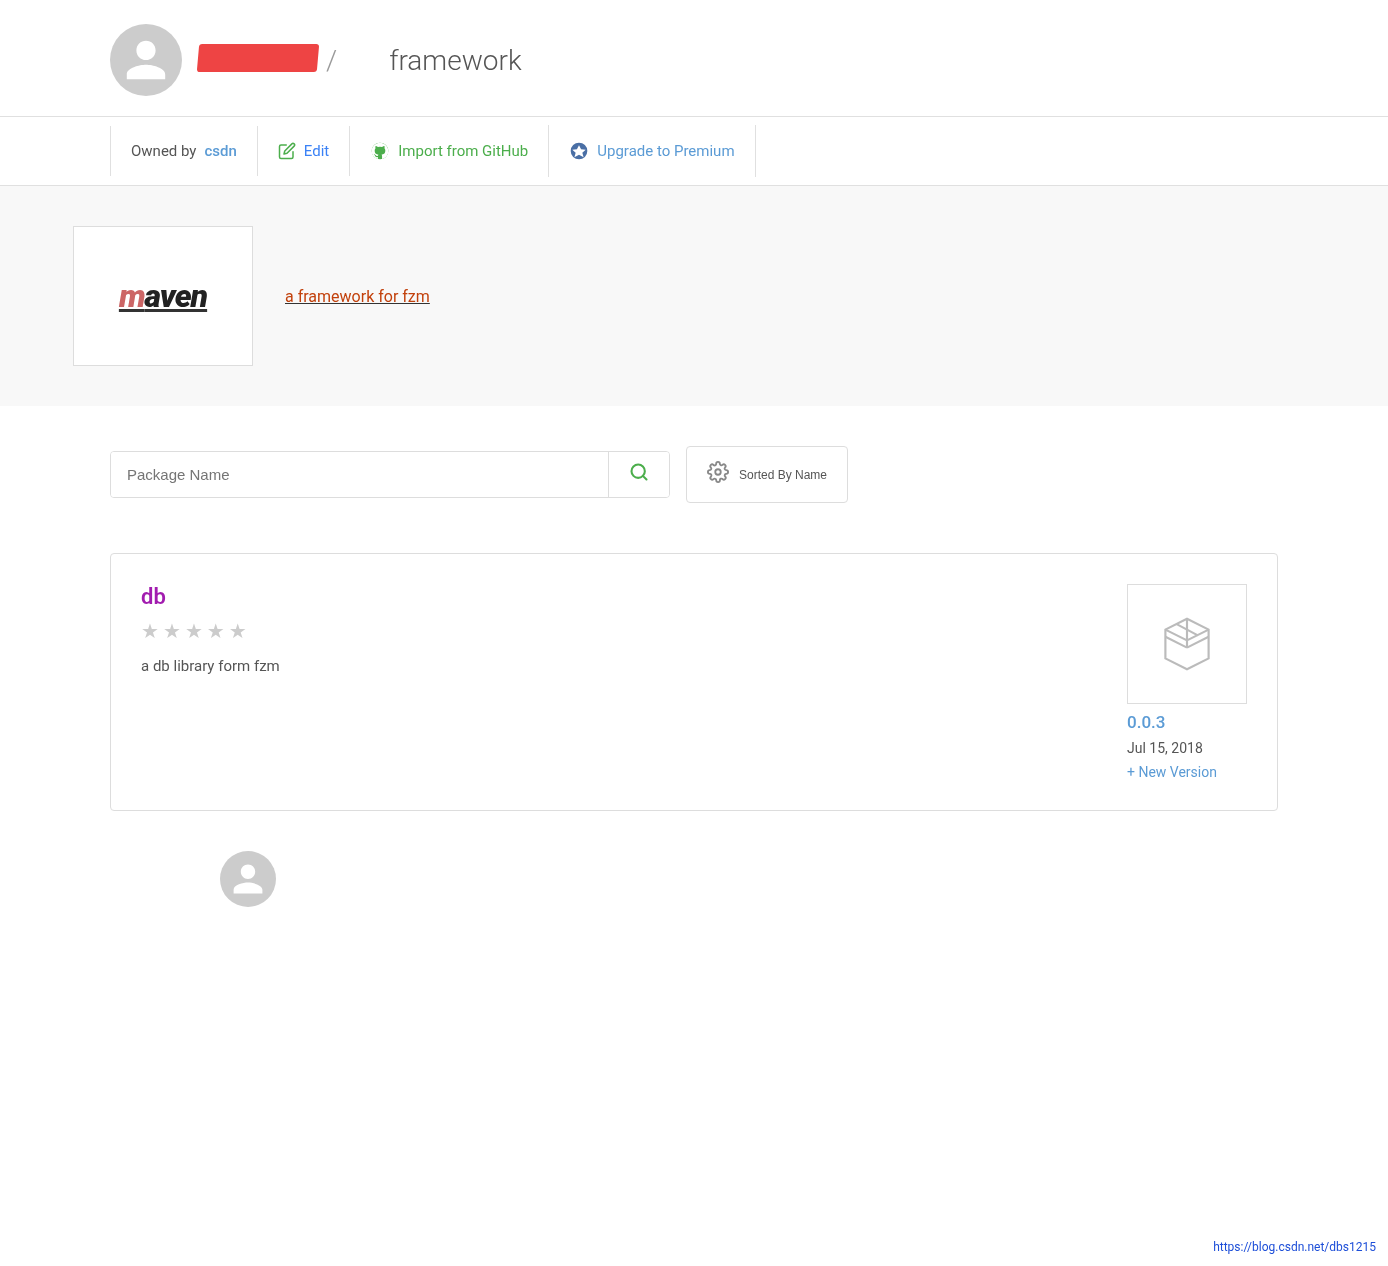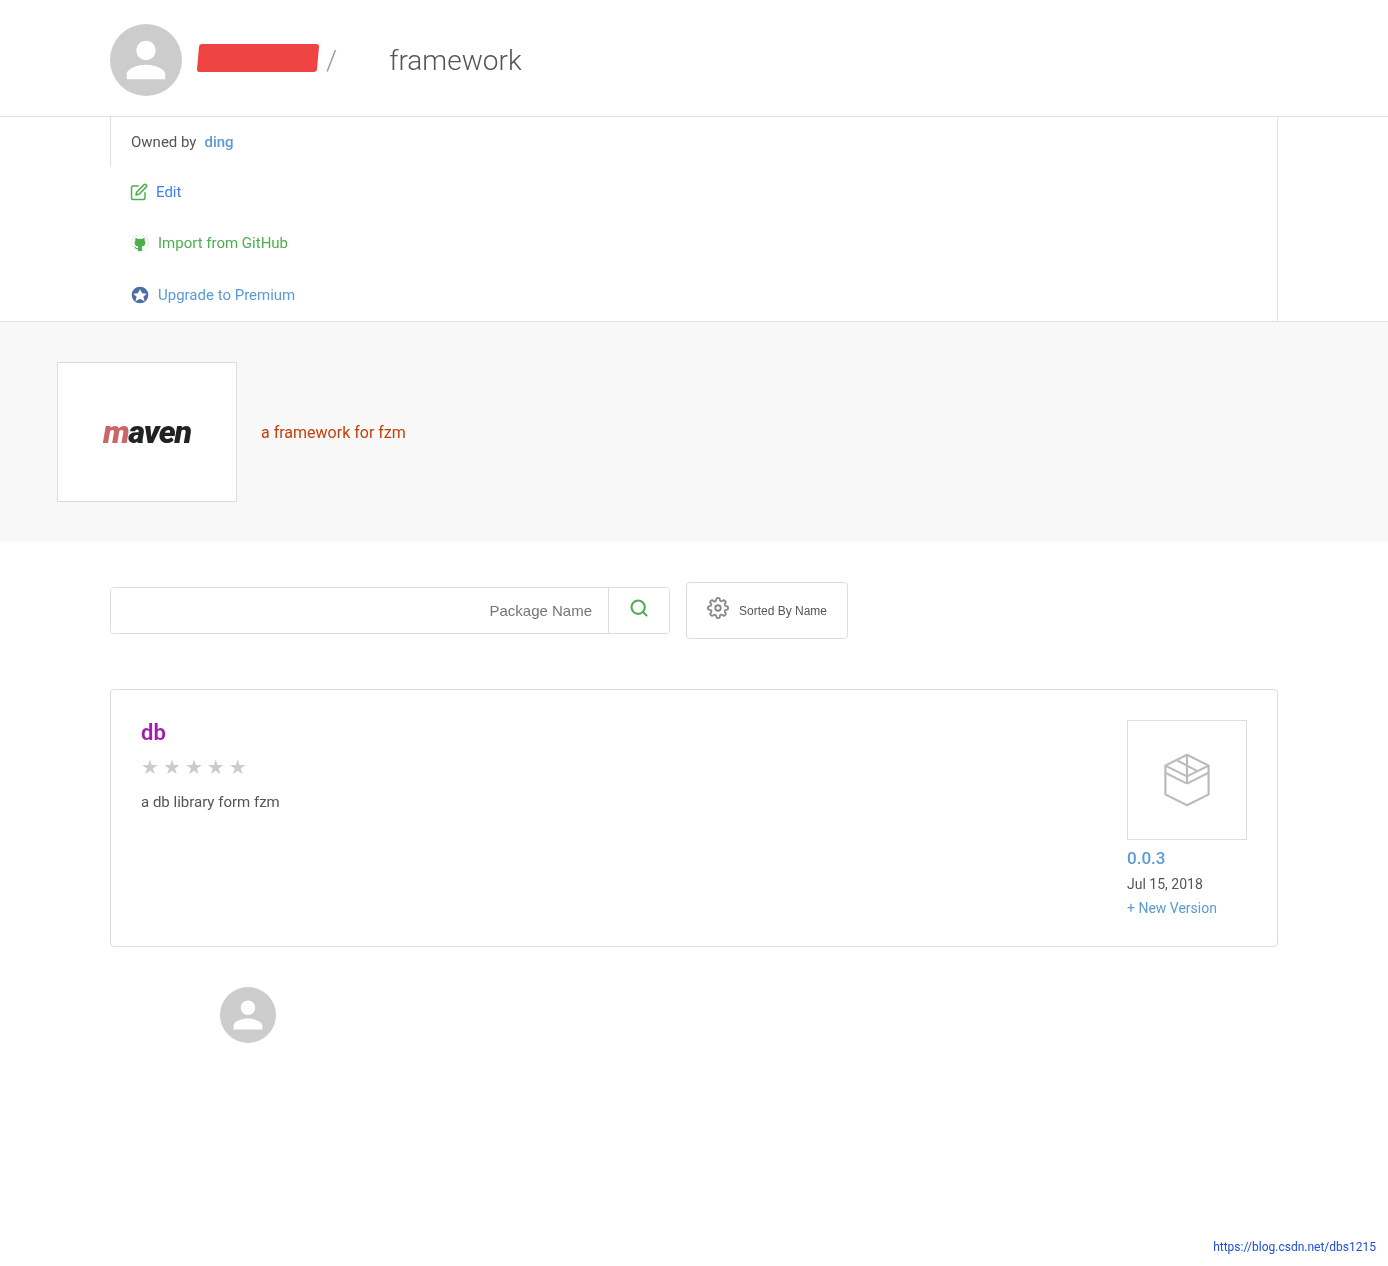--- a/index.html
+++ b/index.html
@@ -69,25 +69,25 @@
       font-size: 28px;
       color: #555;
       font-weight: 300;
       margin-left: 44px;
     }
 
     
     .toolbar {
       border-top: 1px solid #e0e0e0;
       border-bottom: 1px solid #e0e0e0;
-      padding: 0 110px;
-      display: flex;
+      padding: 8px 110px;
+      display: flex;
+      align-items: center;
       gap: 0;
       background: #fff;
-      flex-direction: column;
     }
 
     .toolbar-item {
       display: flex;
       align-items: center;
       gap: 8px;
       padding: 16px 20px;
       cursor: pointer;
       border-right: 1px solid #e0e0e0;
       font-size: 15px;
@@ -119,25 +119,26 @@
     }
 
     .toolbar-icon {
       display: inline-flex;
       align-items: center;
       font-size: 18px;
     }
 
     
     .description-section {
-      padding: 40px 57px;
-      display: flex;
-      align-items: center;
-      gap: 24px;
+      padding: 40px 73px;
+      display: flex;
+      align-items: center;
+      gap: 32px;
       background: #f8f8f8;
+      text-decoration: underline;
     }
 
     .maven-logo-box {
       width: 180px;
       height: 140px;
       border: 1px solid #ddd;
       background: #fff;
       display: flex;
       align-items: center;
       justify-content: center;
@@ -177,21 +178,20 @@
     }
 
     .search-input {
       flex: 1;
       border: none;
       padding: 14px 16px;
       font-size: 15px;
       color: #999;
       outline: none;
       background: #fff;
-      text-align: right;
     }
 
     .search-button {
       background: #fff;
       border: none;
       border-left: 1px solid #ddd;
       padding: 0 20px;
       cursor: pointer;
       display: flex;
       align-items: center;
@@ -351,21 +351,21 @@
     <div class="header-title-area">
       <span class="username-redacted"></span>
       <span class="separator">/</span>
       <span class="repo-name">framework</span>
     </div>
   </div>
 
   <div class="toolbar">
     <div class="toolbar-item">
       <span class="owned-by-label">Owned by</span>
-      <span class="owner-link">ding</span>
+      <span class="owner-link">csdn</span>
     </div>
     <div class="toolbar-item edit-link">
       <span class="toolbar-icon">
         <svg width="18" height="18" viewBox="0 0 24 24" fill="none" stroke="#4cae4c" stroke-width="2" stroke-linecap="round" stroke-linejoin="round">
           <path d="M11 4H4a2 2 0 0 0-2 2v14a2 2 0 0 0 2 2h14a2 2 0 0 0 2-2v-7"></path>
           <path d="M18.5 2.5a2.121 2.121 0 0 1 3 3L12 15l-4 1 1-4 9.5-9.5z"></path>
         </svg>
       </span>
       <span>Edit</span>
     </div>

